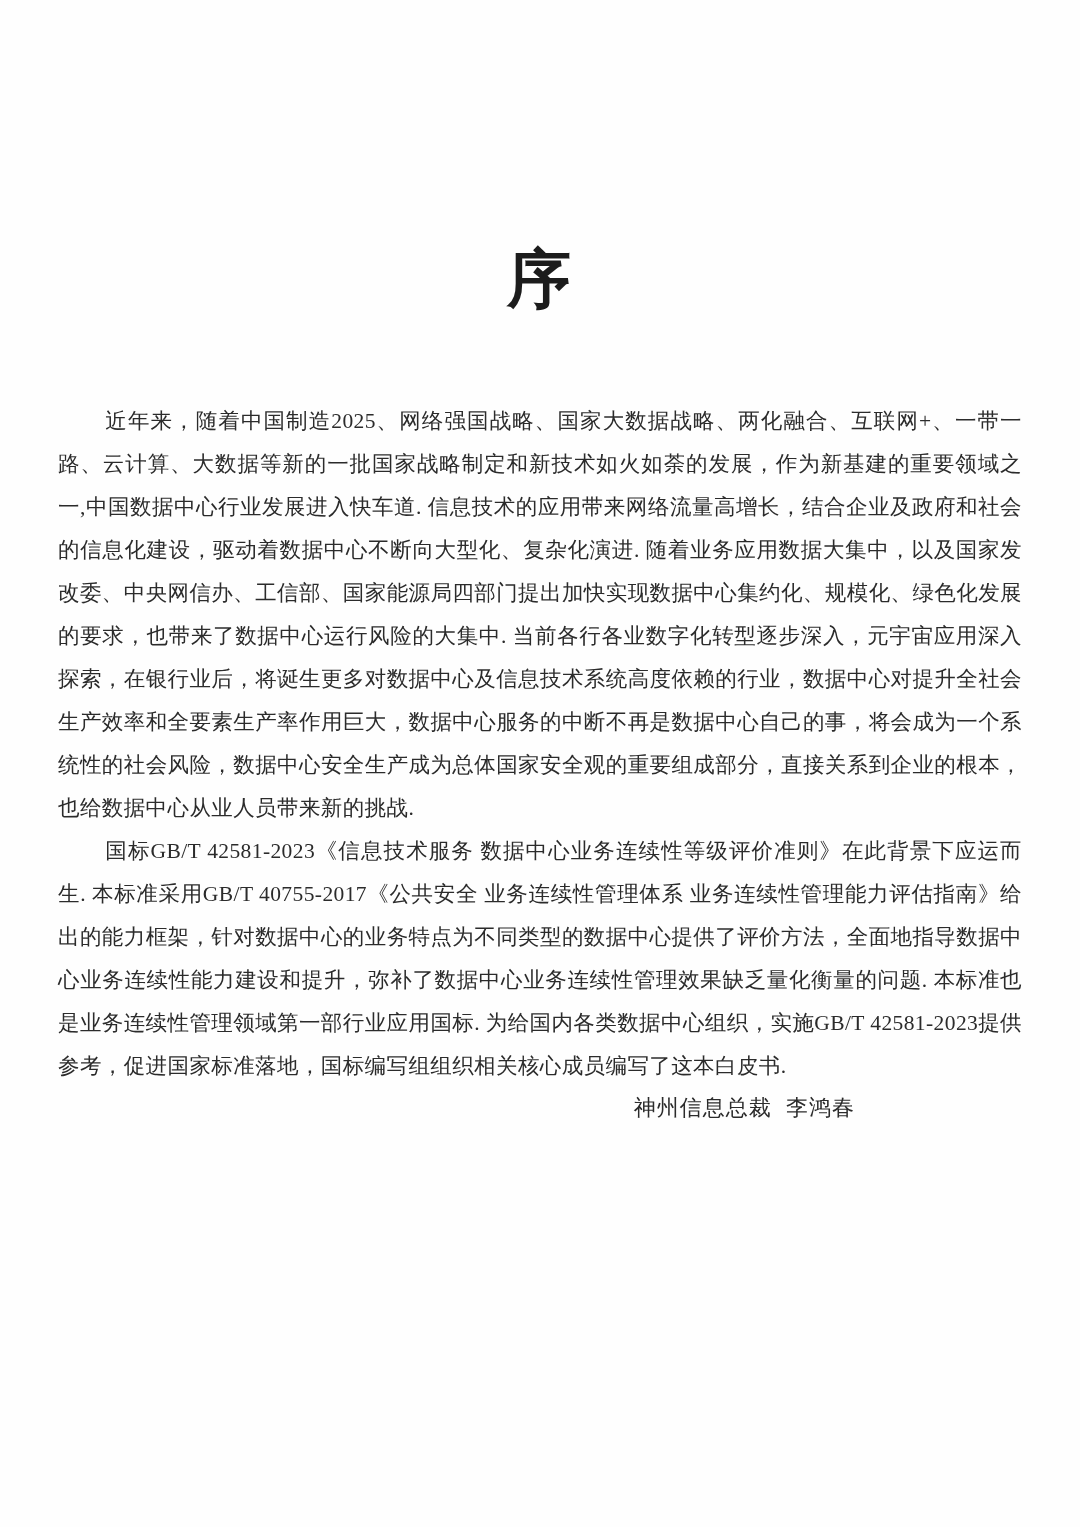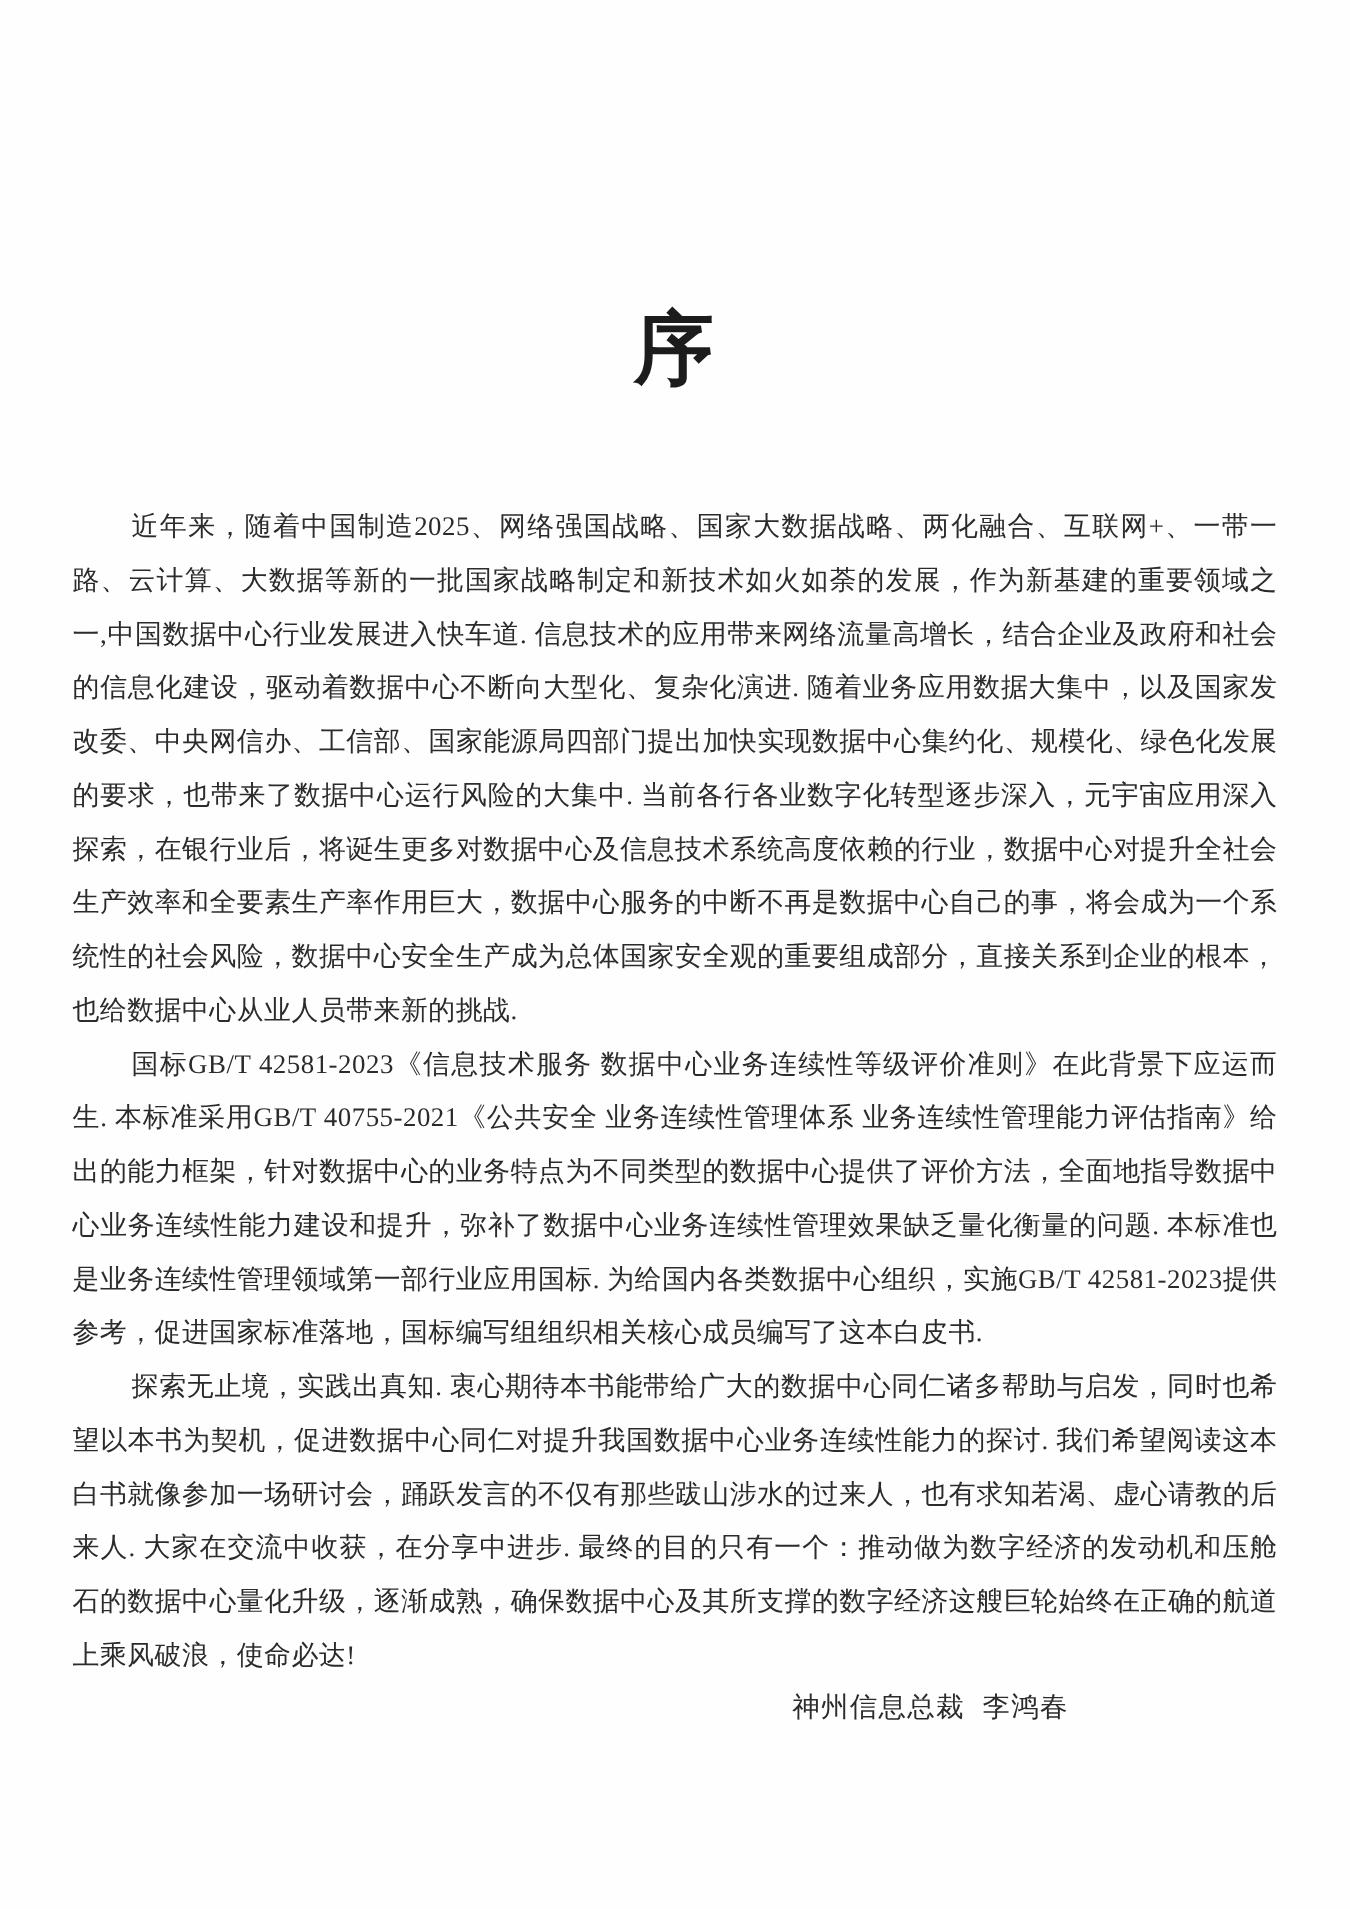--- a/index.html
+++ b/index.html
@@ -58,18 +58,17 @@
   }
 </style>
 </head>
 <body>
 
 <div class="page">
   <h1 class="title">序</h1>
 
   <div class="body-text">
     <p class="para">近年来，随着中国制造2025、网络强国战略、国家大数据战略、两化融合、互联网+、一带一路、云计算、大数据等新的一批国家战略制定和新技术如火如荼的发展，作为新基建的重要领域之一,中国数据中心行业发展进入快车道. 信息技术的应用带来网络流量高增长，结合企业及政府和社会的信息化建设，驱动着数据中心不断向大型化、复杂化演进. 随着业务应用数据大集中，以及国家发改委、中央网信办、工信部、国家能源局四部门提出加快实现数据中心集约化、规模化、绿色化发展的要求，也带来了数据中心运行风险的大集中. 当前各行各业数字化转型逐步深入，元宇宙应用深入探索，在银行业后，将诞生更多对数据中心及信息技术系统高度依赖的行业，数据中心对提升全社会生产效率和全要素生产率作用巨大，数据中心服务的中断不再是数据中心自己的事，将会成为一个系统性的社会风险，数据中心安全生产成为总体国家安全观的重要组成部分，直接关系到企业的根本，也给数据中心从业人员带来新的挑战.</p>
-    <p class="para">国标GB/T 42581-2023《信息技术服务 数据中心业务连续性等级评价准则》在此背景下应运而生. 本标准采用GB/T 40755-2021《公共安全 业务连续性管理体系 业务连续性管理能力评估指南》给出的能力框架，针对数据中心的业务特点为不同类型的数据中心提供了评价方法，全面地指导数据中心业务连续性能力建设和提升，弥补了数据中心业务连续性管理效果缺乏量化衡量的问题. 本标准也是业务连续性管理领域第一部行业应用国标. 为给国内各类数据中心组织，实施GB/T 42581-2023提供参考，促进国家标准落地，国标编写组组织相关核心成员编写了这本白皮书.</p>
-    <p class="para">探索无止境，实践出真知. 衷心期待本书能带给广大的数据中心同仁诸多帮助与启发，同时也希望以本书为契机，促进数据中心同仁对提升我国数据中心业务连续性能力的探讨. 我们希望阅读这本白书就像参加一场研讨会，踊跃发言的不仅有那些跋山涉水的过来人，也有求知若渴、虚心请教的后来人. 大家在交流中收获，在分享中进步. 最终的目的只有一个：推动做为数字经济的发动机和压舱石的数据中心量化升级，逐渐成熟，确保数据中心及其所支撑的数字经济这艘巨轮始终在正确的航道上乘风破浪，使命必达!</p>
+    <p class="para">国标GB/T 42581-2023《信息技术服务 数据中心业务连续性等级评价准则》在此背景下应运而生. 本标准采用GB/T 40755-2017《公共安全 业务连续性管理体系 业务连续性管理能力评估指南》给出的能力框架，针对数据中心的业务特点为不同类型的数据中心提供了评价方法，全面地指导数据中心业务连续性能力建设和提升，弥补了数据中心业务连续性管理效果缺乏量化衡量的问题. 本标准也是业务连续性管理领域第一部行业应用国标. 为给国内各类数据中心组织，实施GB/T 42581-2023提供参考，促进国家标准落地，国标编写组组织相关核心成员编写了这本白皮书.</p>
 
     <div class="signature">神州信息总裁  李鸿春</div>
   </div>
 </div>
 
 </body></html>

